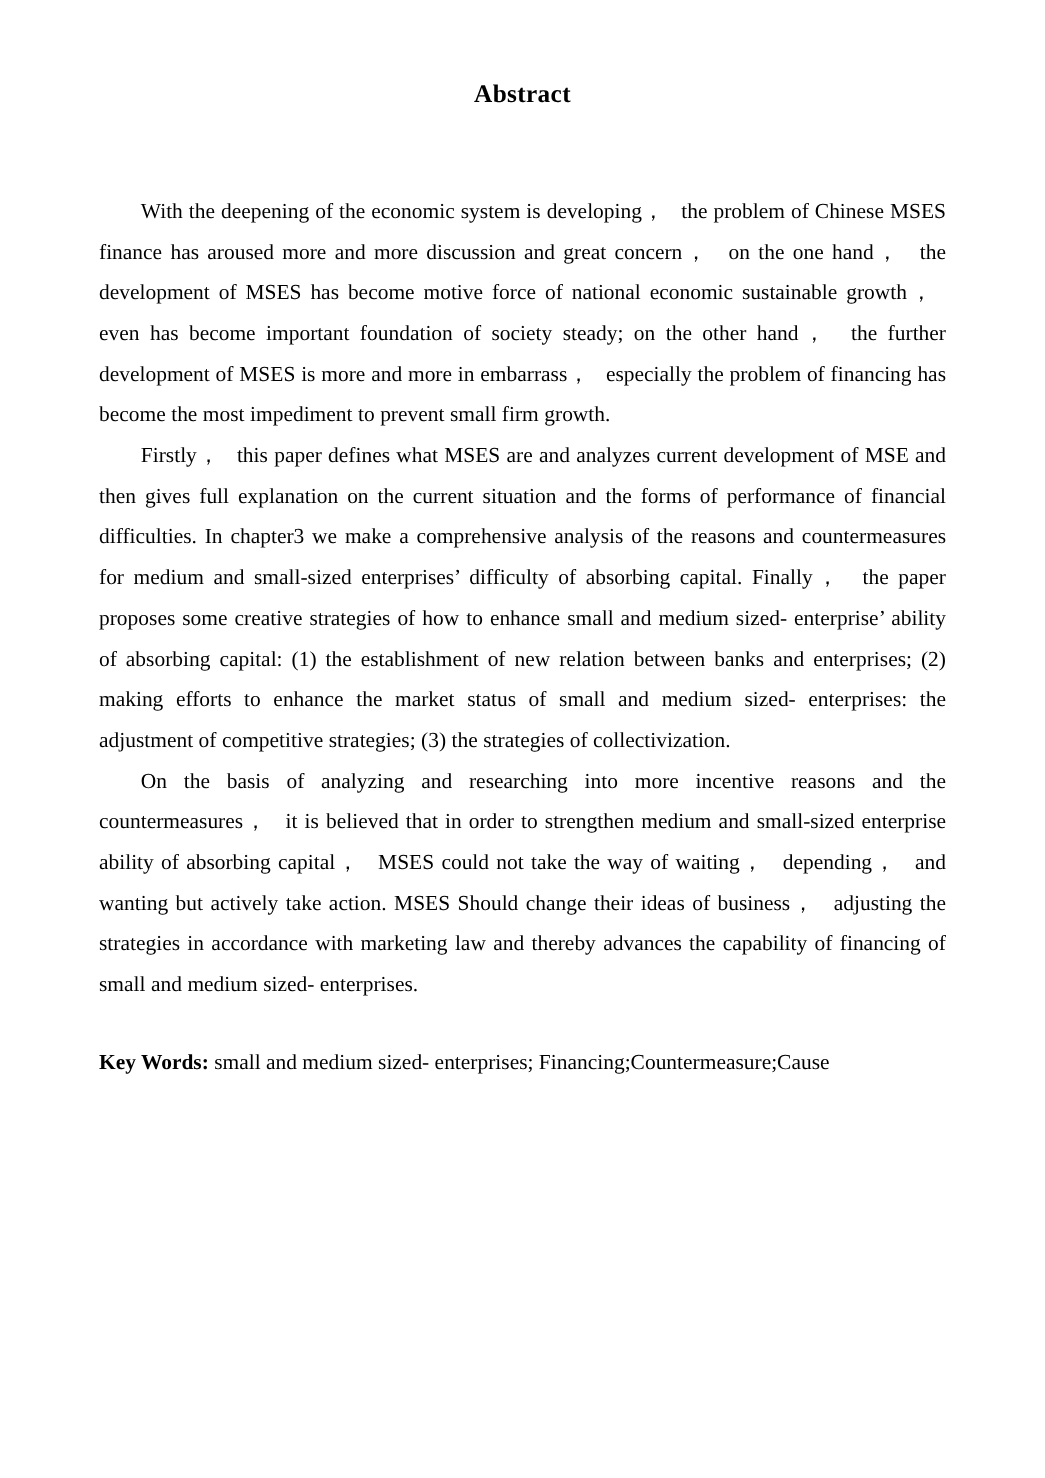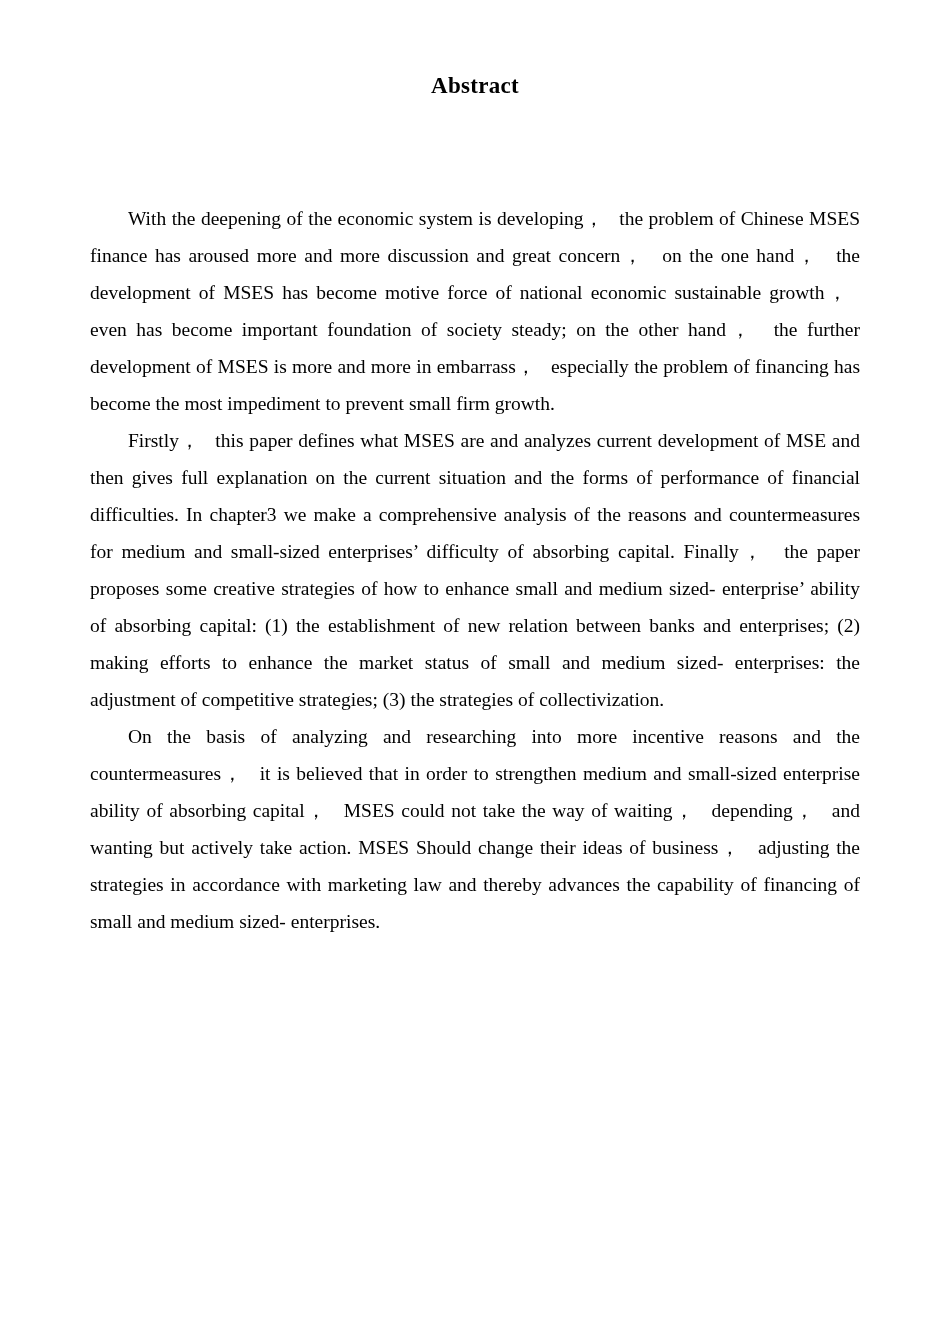--- a/index.html
+++ b/index.html
@@ -28,21 +28,21 @@
   .doc-title {
     text-align: center;
     font-size: 23px;
     font-weight: bold;
     letter-spacing: 0.3px;
     margin: 0;
     padding-top: 72px;
     line-height: 1.2;
   }
   .body-block {
-    margin-top: 100px;
+    margin-top: 74px;
   }
   p.para {
     margin: 0;
     font-size: 19.5px;
     line-height: 37px;
     text-align: justify;
     text-justify: inter-word;
     text-indent: 38px;
     word-spacing: 0.1px;
     hyphens: none;
@@ -72,16 +72,19 @@
     <h1 class="doc-title">Abstract</h1>
 
     <div class="body-block">
 
       <p class="para">With the deepening of the economic system is developing，  the problem of Chinese MSES finance has aroused more and more discussion and great concern，  on the one hand，  the development of MSES has become motive force of national economic sustainable growth，  even has become important foundation of society steady; on the other hand，  the further development of MSES is more and more in embarrass，  especially the problem of financing has become the most impediment to prevent small firm growth.</p>
 
       <p class="para">Firstly，  this paper defines what MSES are and analyzes current development of MSE and then gives full explanation on the current situation and the forms of performance of financial difficulties. In chapter3 we make a comprehensive analysis of the reasons and countermeasures for medium and small-sized enterprises’ difficulty of absorbing capital. Finally，  the paper proposes some creative strategies of how to enhance small and medium sized- enterprise’ ability of absorbing capital: (1) the establishment of new relation between banks and enterprises; (2) making efforts to enhance the market status of small and medium sized- enterprises: the adjustment of competitive strategies; (3) the strategies of collectivization.</p>
 
       <p class="para">On the basis of analyzing and researching into more incentive reasons and the countermeasures，  it is believed that in order to strengthen medium and small-sized enterprise ability of absorbing capital，  MSES could not take the way of waiting，  depending，  and wanting but actively take action. MSES Should change their ideas of business，  adjusting the strategies in accordance with marketing law and thereby advances the capability of financing of small and medium sized- enterprises.</p>
 
+      <p class="keywords">
+        <span class="kw-label">Key Words:</span><span> small and medium sized- enterprises; Financing;Countermeasure;Cause</span>
+      </p>
 
     </div>
   </div>
 </div>
 
 </body></html>

